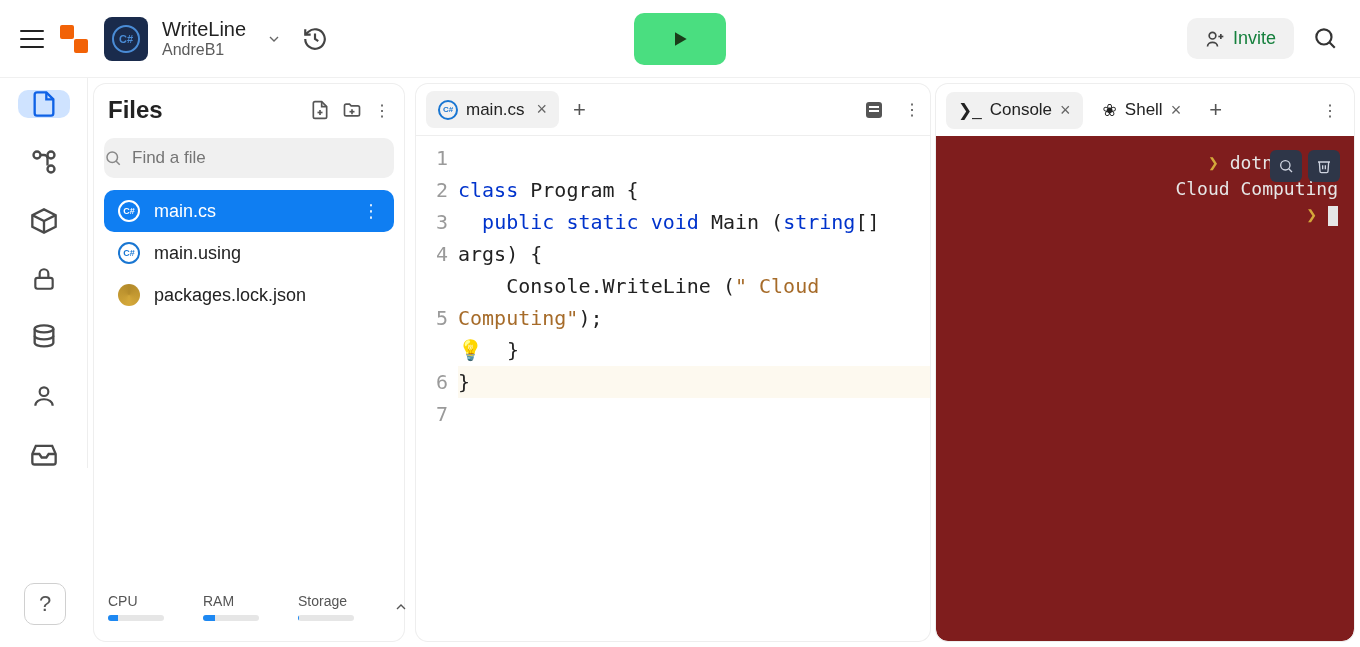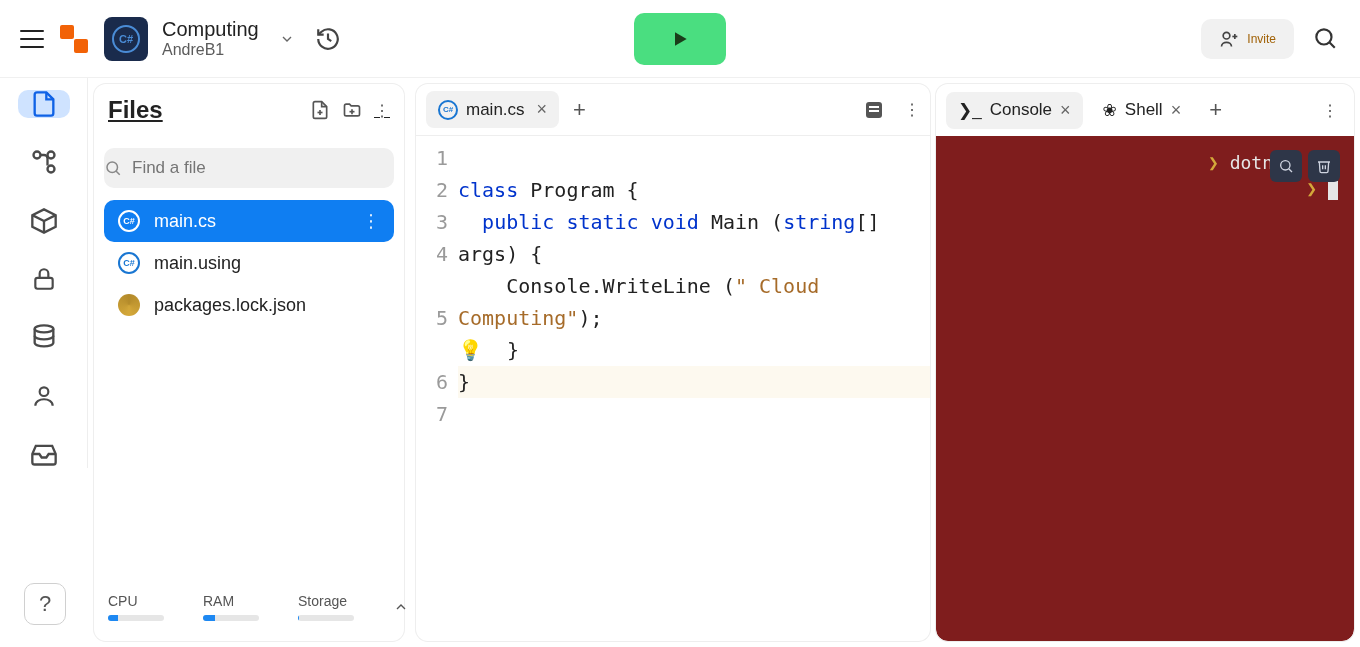--- a/index.html
+++ b/index.html
@@ -15,35 +15,35 @@
 .proj-icon { width: 44px; height: 44px; background: #1a2b4c; border-radius: 8px; display: flex; align-items: center; justify-content: center; }
 .cs-badge { width: 28px; height: 28px; border: 2.5px solid #4a8cd6; border-radius: 50%; display: flex; align-items: center; justify-content: center; color: #4a8cd6; font-size: 11px; font-weight: bold; }
 .proj-info { display: flex; flex-direction: column; }
 .proj-name { font-size: 20px; font-weight: 500; color: #222; }
 .proj-owner { font-size: 16px; color: #5c5c5c; }
 .chev { color: #888; font-size: 14px; padding: 0 6px; cursor: pointer; }
 .history-icon { width: 26px; height: 26px; cursor: pointer; display: flex; align-items: center; justify-content: center; }
 .run-btn { width: 92px; height: 52px; background: #4ade80; border-radius: 10px; display: flex; align-items: center; justify-content: center; cursor: pointer; margin: 0 auto; position: absolute; left: 50%; transform: translateX(-50%); }
 .run-btn svg { width: 20px; height: 20px; fill: #1a3d1a; }
 .header-right { margin-left: auto; display: flex; align-items: center; gap: 18px; }
-.invite-btn { display: flex; align-items: center; gap: 8px; background: #f1f1f1; padding: 10px 18px; border-radius: 10px; font-size: 12px; color: #a16207; cursor: pointer; }
+.invite-btn { display: flex; align-items: center; gap: 8px; background: #f1f1f1; padding: 10px 18px; border-radius: 10px; font-size: 18px; color: #15803d; cursor: pointer; }
 .search-btn { width: 28px; height: 28px; cursor: pointer; }
 
 
 .body { display: flex; height: 569px; }
 
 
 .rail { width: 88px; display: flex; flex-direction: column; align-items: center; padding-top: 12px; gap: 30px; border-right: 1px solid #eee; height: 390px;}
 .rail-item { width: 52px; height: 52px; border-radius: 10px; display: flex; align-items: center; justify-content: center; cursor: pointer; color: #4a4a4a; }
 .rail-item.active { background: #cfe3ff; color: #0f62e6; }
 .rail-help { margin-top: auto; position: fixed; bottom: 22px; left: 24px; width: 42px; height: 42px; border: 1px solid #d0d0d0; border-radius: 10px; display: flex; align-items: center; justify-content: center; font-size: 22px; color: #555; cursor: pointer; }
 
 
 .files { width: 310px; display: flex; flex-direction: column; padding: 12px 10px; border-radius: 12px; margin: 6px; background: #fff; box-shadow: 0 0 0 1px #eee; }
-.files-header { display: flex; align-items: center; margin-bottom: 24px; padding: 0 4px; text-decoration: underline; }
+.files-header { display: flex; align-items: center; margin-bottom: 14px; padding: 0 4px; }
 .files-title { font-size: 24px; font-weight: 700; }
 .files-header-icons { margin-left: auto; display: flex; align-items: center; gap: 12px; color: #555; }
 .files-header-icons span { cursor: pointer; }
 .search-box { background: #f0f0f0; border-radius: 10px; display: flex; align-items: center; padding: 10px 0; margin-bottom: 12px; }
 .search-box input { border: none; background: transparent; outline: none; font-size: 17px; color: #666; flex: 1; margin-left: 10px; }
 .file-item { display: flex; align-items: center; gap: 14px; padding: 10px 14px; border-radius: 10px; font-size: 18px; cursor: pointer; }
 .file-item.active { background: #0f7ef2; color: #fff; }
 .file-item.active .cs-mini { border-color: #fff; color: #fff; }
 .cs-mini { width: 22px; height: 22px; border: 2px solid #1976d2; border-radius: 50%; display: flex; align-items: center; justify-content: center; font-size: 9px; font-weight: bold; color: #1976d2; flex-shrink: 0; }
 .json-icon { width: 22px; height: 22px; border-radius: 50%; background: conic-gradient(#b38a2a, #d4a83a, #b38a2a); flex-shrink: 0; }
@@ -93,21 +93,21 @@
   <div class="hamburger">
       <span></span>
       <span></span>
       <span></span>
     </div>
   <div class="logo-replit"></div>
   <div class="proj-icon">
     <div class="cs-badge">C#</div>
   </div>
   <div class="proj-info">
-    <span class="proj-name">Computing</span>
+    <span class="proj-name">WriteLine</span>
     <span class="proj-owner">AndreB1</span>
   </div>
   <span class="chev">
     <svg width="16" height="16" viewBox="0 0 24 24" fill="none" stroke="#666" stroke-width="2">
         <polyline points="6 9 12 15 18 9"></polyline>
       </svg>
   </span>
   <div class="history-icon">
     <svg width="26" height="26" viewBox="0 0 24 24" fill="none" stroke="#444" stroke-width="2">
         <path d="M3 12a9 9 0 1 0 3-6.7L3 8"></path>
@@ -327,16 +327,17 @@
         <span>
             <svg width="16" height="16" viewBox="0 0 24 24" fill="none" stroke="currentColor" stroke-width="2">
               <polyline points="3 6 5 6 21 6"></polyline>
               <path d="M19 6l-1 14a2 2 0 0 1-2 2H8a2 2 0 0 1-2-2L5 6"></path>
               <path d="M10 11v6"></path>
               <path d="M14 11v6"></path>
             </svg>
           </span>
       </div>
       <div><span class="prompt">❯ </span><span>dotnet run</span></div>
+      <div><span>&nbsp;</span><span>Cloud Computing</span></div>
       <div><span class="prompt">❯ </span><span class="cursor"></span></div>
     </div>
   </div>
 </div>
 
 </body></html>

